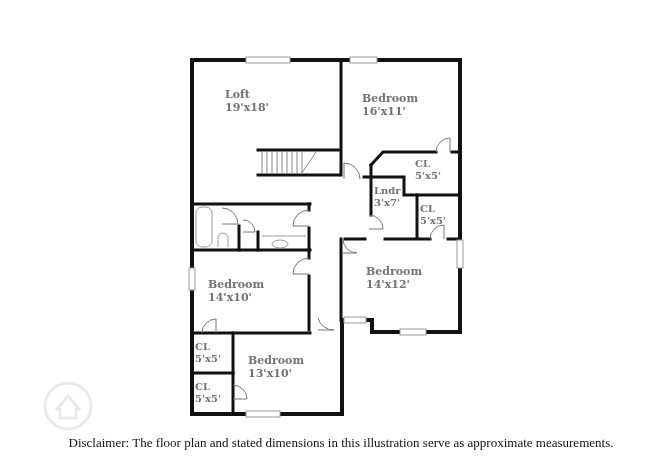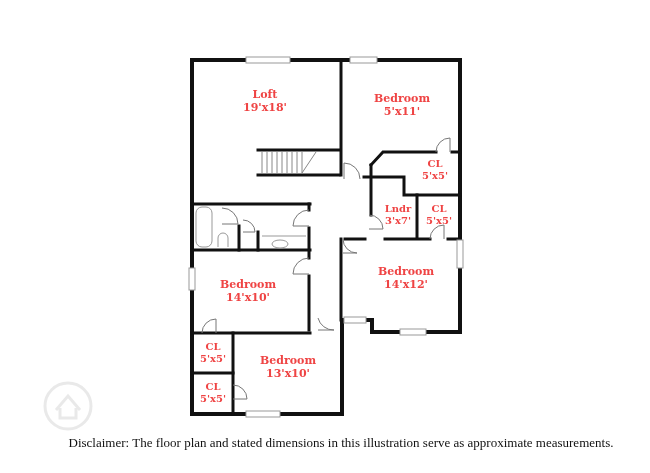--- a/index.html
+++ b/index.html
@@ -1,18 +1,18 @@
 <!DOCTYPE html>
 <html><head>
 <meta charset="utf-8">
 <style>
   html,body{margin:0;padding:0;background:#fff;}
   body{width:650px;height:473px;position:relative;overflow:hidden;font-family:"Liberation Serif","DejaVu Serif",serif;}
   svg{position:absolute;left:0;top:0;}
-  .lbl{position:absolute;text-align:center;font-family:"DejaVu Serif","Liberation Serif",serif;color:#ef4444;line-height:1.15;}
+  .lbl{position:absolute;text-align:left;font-family:"DejaVu Serif","Liberation Serif",serif;color:#737373;line-height:1.15;}
   .lbl .n{font-weight:bold;font-size:11px;}
   .lbl .d{font-weight:bold;font-size:11px;}
   .lbl.sm .n,.lbl.sm .d{font-size:10px;}
   .disc{position:absolute;left:0;width:650px;top:434px;text-align:center;font-family:"Liberation Serif","DejaVu Serif",serif;font-size:13px;color:#111;line-height:17px;margin-left:16px;}
   .wm{position:absolute;left:42px;top:380px;opacity:0.18;}
   .wm-text{position:absolute;left:102px;top:386px;font-family:"DejaVu Sans","Liberation Sans",sans-serif;color:#999;opacity:0.35;line-height:1;}
   .wm-text .a{font-size:20px;letter-spacing:3px;display:block;}
   .wm-text .b{font-size:14px;letter-spacing:3px;display:block;}
 </style>
 </head>
@@ -81,27 +81,27 @@
     <path d="M262 236 L306 236"></path>
   </g>
 </svg>
 
 <div class="lbl" style="left:225px;top:89px;width:80px;">
   <div class="n">Loft</div>
   <div class="d">19'x18'</div>
 </div>
 <div class="lbl" style="left:362px;top:93px;width:80px;">
   <div class="n">Bedroom</div>
-  <div class="d">5'x11'</div>
+  <div class="d">16'x11'</div>
 </div>
 <div class="lbl sm" style="left:415px;top:158px;width:40px;">
   <div class="n">CL</div>
   <div class="d">5'x5'</div>
 </div>
-<div class="lbl sm" style="left:374px;top:203px;width:48px;">
+<div class="lbl sm" style="left:374px;top:185px;width:48px;">
   <div class="n">Lndr</div>
   <div class="d">3'x7'</div>
 </div>
 <div class="lbl sm" style="left:420px;top:203px;width:38px;">
   <div class="n">CL</div>
   <div class="d">5'x5'</div>
 </div>
 <div class="lbl" style="left:366px;top:266px;width:80px;">
   <div class="n">Bedroom</div>
   <div class="d">14'x12'</div>

